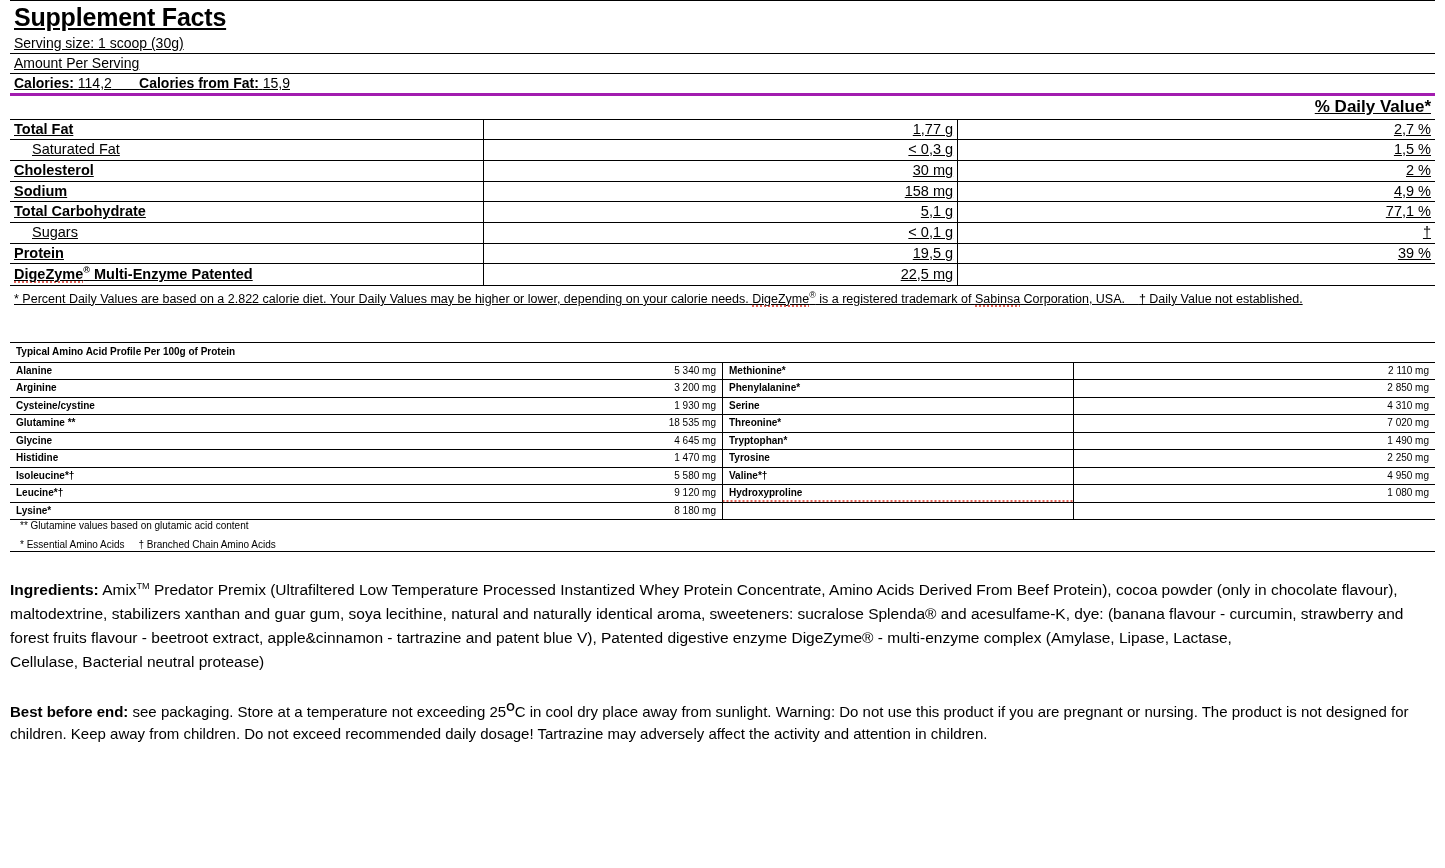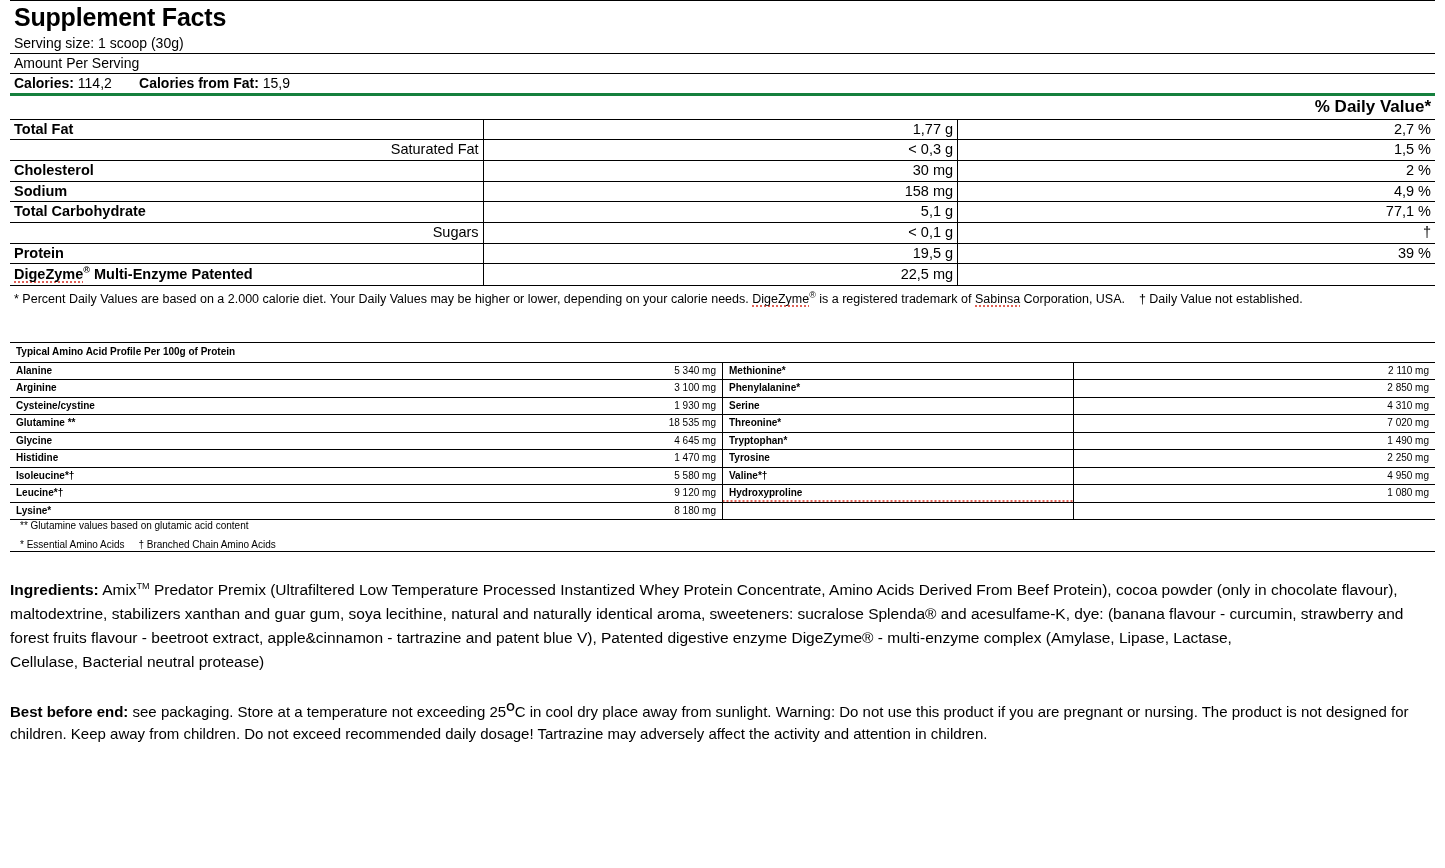--- a/index.html
+++ b/index.html
@@ -21,44 +21,45 @@
     height: 868px;
     box-sizing: border-box;
     padding: 0 10px;
   }
 
   
   .sf-panel {
     border: 1px solid #000;
     border-width: 1px 0 0 0;
     margin-top: 0;
+    text-decoration: underline;
   }
   table.sf {
     border-collapse: collapse;
     width: 100%;
     table-layout: fixed;
   }
   table.sf td {
     padding: 1px 4px 2px 4px;
     vertical-align: bottom;
     line-height: 1.15;
   }
   .sf-title {
     font-size: 25px;
     font-weight: bold;
     letter-spacing: -0.2px;
     padding-top: 2px !important;
     padding-bottom: 2px !important;
   }
   .rule-thin td { border-bottom: 1px solid #000; }
-  .rule-thick td { border-bottom: 3px solid #15803d; }
+  .rule-thick td { border-bottom: 3px solid #a21caf; }
   .small { font-size: 14px; }
   .bold { font-weight: bold; }
   .right { text-align: right; }
-  .indent { padding-left: 22px !important; text-align: right; }
+  .indent { padding-left: 22px !important; }
   .dv-head {
     font-size: 17px;
     font-weight: bold;
     text-align: right;
   }
   .cell-border-l { border-left: 1px solid #000; }
   .nutr-row td {
     border-bottom: 1px solid #000;
     font-size: 14.5px;
   }
@@ -205,21 +206,21 @@
         <tr class="nutr-row">
           <td class="name">
             <span class="misspell">DigeZyme</span><span class="sup">®</span><span> Multi-Enzyme Patented</span>
           </td>
           <td class="right cell-border-l">22,5 mg</td>
           <td class="right cell-border-l"></td>
         </tr>
 
         <tr>
           <td colspan="3" class="footnote">
-            <span>* Percent Daily Values are based on a 2.000 calorie diet. Your Daily Values may be higher or lower, depending on your calorie needs. </span><span class="misspell">DigeZyme</span><span class="sup">®</span><span> is a registered trademark of </span><span class="misspell">Sabinsa</span><span> Corporation, USA.</span>&nbsp;&nbsp;&nbsp;&nbsp;<span>† Daily Value not established.</span>
+            <span>* Percent Daily Values are based on a 2.822 calorie diet. Your Daily Values may be higher or lower, depending on your calorie needs. </span><span class="misspell">DigeZyme</span><span class="sup">®</span><span> is a registered trademark of </span><span class="misspell">Sabinsa</span><span> Corporation, USA.</span>&nbsp;&nbsp;&nbsp;&nbsp;<span>† Daily Value not established.</span>
           </td>
         </tr>
       </tbody>
     </table>
   </div>
 
   <div class="aa-panel">
     <table class="aa">
       <colgroup>
         <col style="width:24.6%">
@@ -233,21 +234,21 @@
         </tr>
 
         <tr class="aa-row">
           <td class="aa-name">Alanine</td>
           <td class="aa-val">5 340 mg</td>
           <td class="aa-name aa-mid">Methionine*</td>
           <td class="aa-val aa-mid">2 110 mg</td>
         </tr>
         <tr class="aa-row">
           <td class="aa-name">Arginine</td>
-          <td class="aa-val">3 100 mg</td>
+          <td class="aa-val">3 200 mg</td>
           <td class="aa-name aa-mid">Phenylalanine*</td>
           <td class="aa-val aa-mid">2 850 mg</td>
         </tr>
         <tr class="aa-row">
           <td class="aa-name">Cysteine/cystine</td>
           <td class="aa-val">1 930 mg</td>
           <td class="aa-name aa-mid">Serine</td>
           <td class="aa-val aa-mid">4 310 mg</td>
         </tr>
         <tr class="aa-row">

